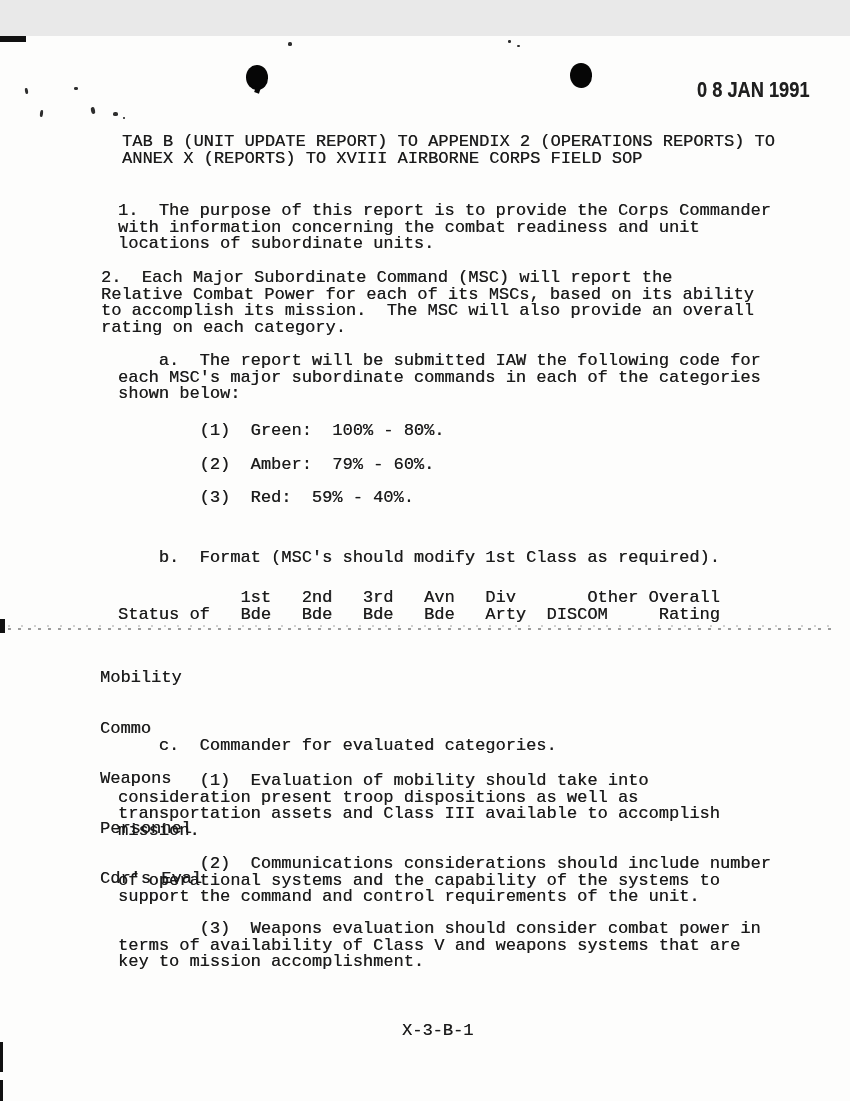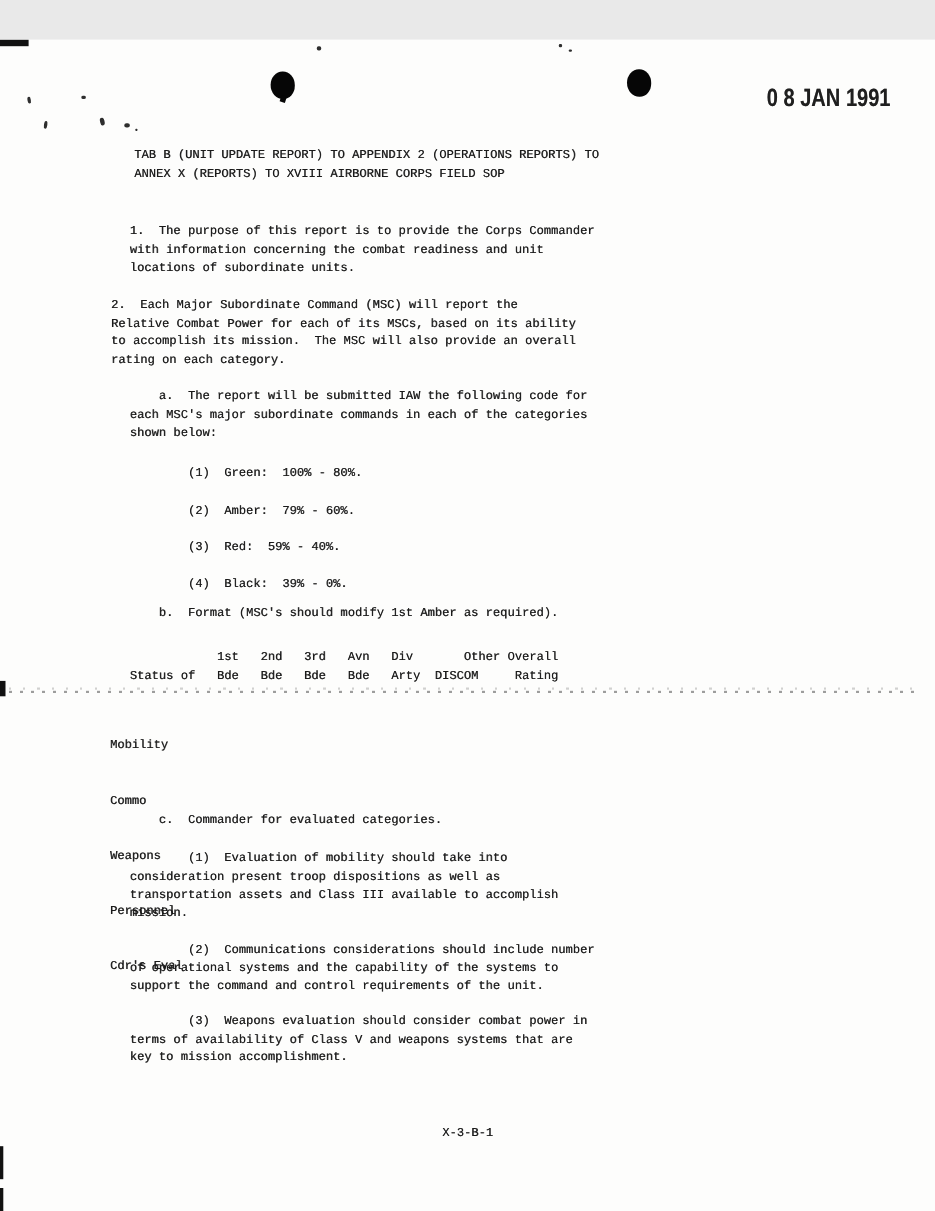--- a/index.html
+++ b/index.html
@@ -9,21 +9,21 @@
     background:#fdfdfc;
     overflow:hidden;
     font-family:"Liberation Mono","DejaVu Sans Mono",monospace;
     color:#171717;
     margin-top:36px;
   }
   .mono{
     position:absolute;
     margin:0;
     font-family:"Liberation Mono","DejaVu Sans Mono",monospace;
-    font-size:11px;
+    font-size:17px;
     line-height:16.7px;
     white-space:pre;
     color:#1a1a1a;
     text-shadow:0.35px 0 0 rgba(0,0,0,0.65);
     letter-spacing:0;
   }
   .stamp{
     position:absolute;
     left:697px;top:40px;
     font-family:"Liberation Sans","DejaVu Sans",sans-serif;
@@ -97,23 +97,22 @@
 Relative Combat Power for each of its MSCs, based on its ability
 to accomplish its mission.  The MSC will also provide an overall
 rating on each category.</pre>
   <pre class="mono" style="left:118px;top:317px">    a.  The report will be submitted IAW the following code for
 each MSC's major subordinate commands in each of the categories
 shown below:</pre>
 
   <pre class="mono codes-item" style="top:387px">        (1)  Green:  100% - 80%.</pre>
   <pre class="mono codes-item" style="top:421px">        (2)  Amber:  79% - 60%.</pre>
   <pre class="mono codes-item" style="top:454px">        (3)  Red:  59% - 40%.</pre>
-  <pre class="mono codes-item" style="top:488px">        (4)  Black:  39% - 0%.</pre>
 
-  <pre class="mono" style="left:118px;top:514px">    b.  Format (MSC's should modify 1st Amber as required).</pre>
+  <pre class="mono" style="left:118px;top:514px">    b.  Format (MSC's should modify 1st Class as required).</pre>
 
   <pre class="mono" style="left:118px;top:554px">            1st   2nd   3rd   Avn   Div       Other Overall</pre>
   <pre class="mono" style="left:118px;top:570.7px">Status of   Bde   Bde   Bde   Bde   Arty  DISCOM     Rating</pre>
 
   <div class="smudge" style="top:592px"></div>
   <div class="smudge s2"></div>
 
   <div class="rows mono">
     <div>Mobility</div>
     <div>Commo</div>

